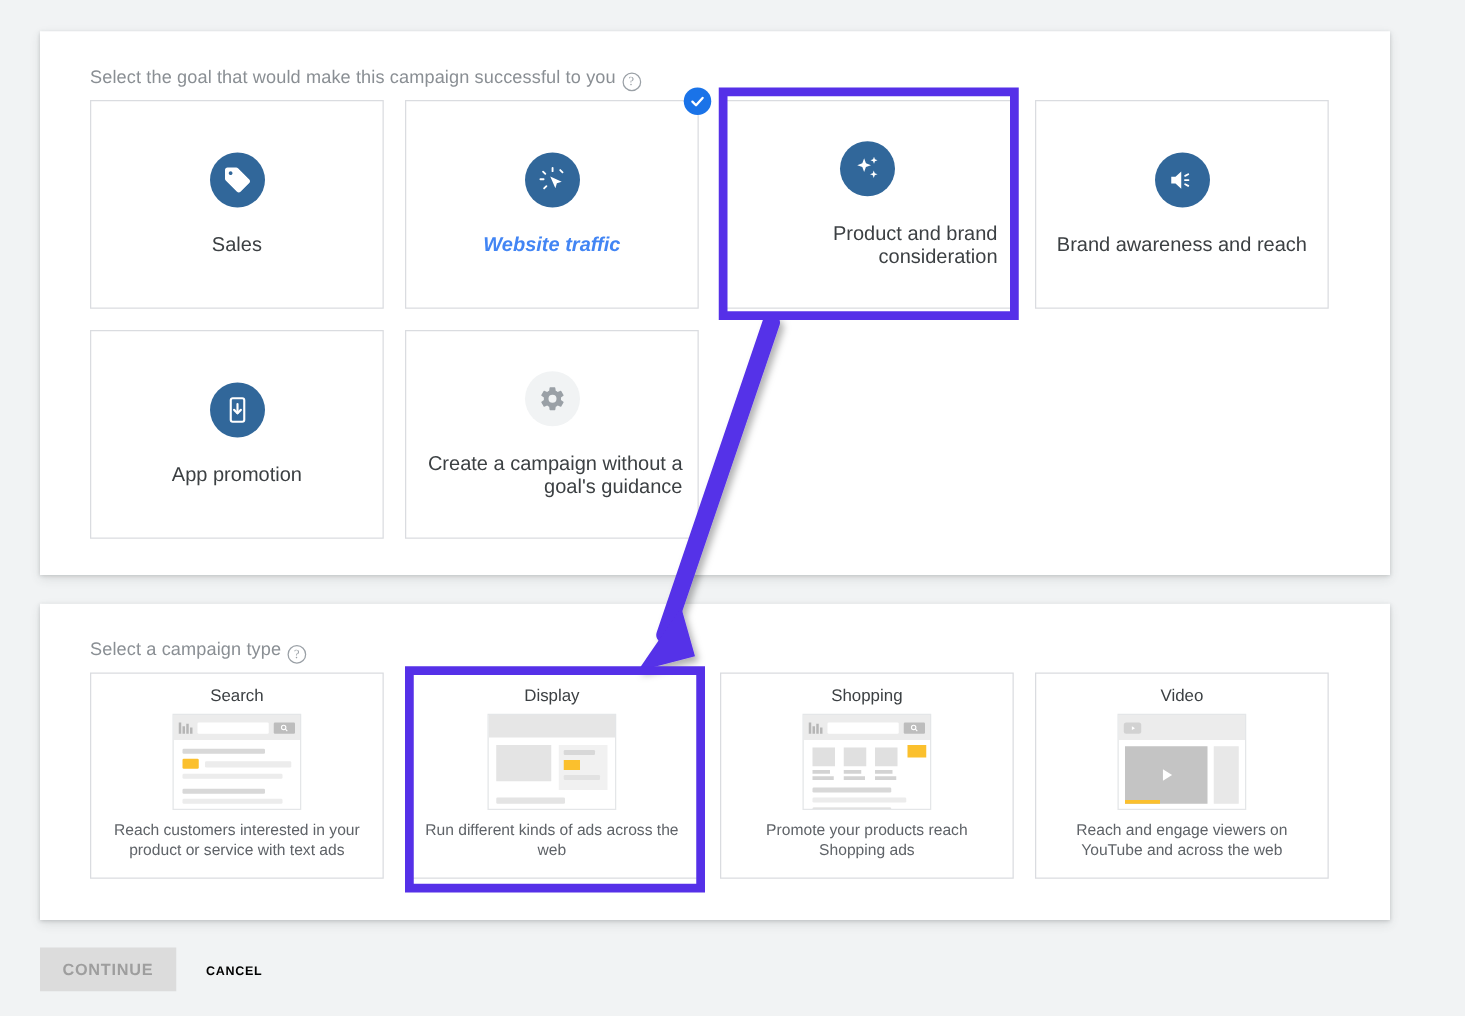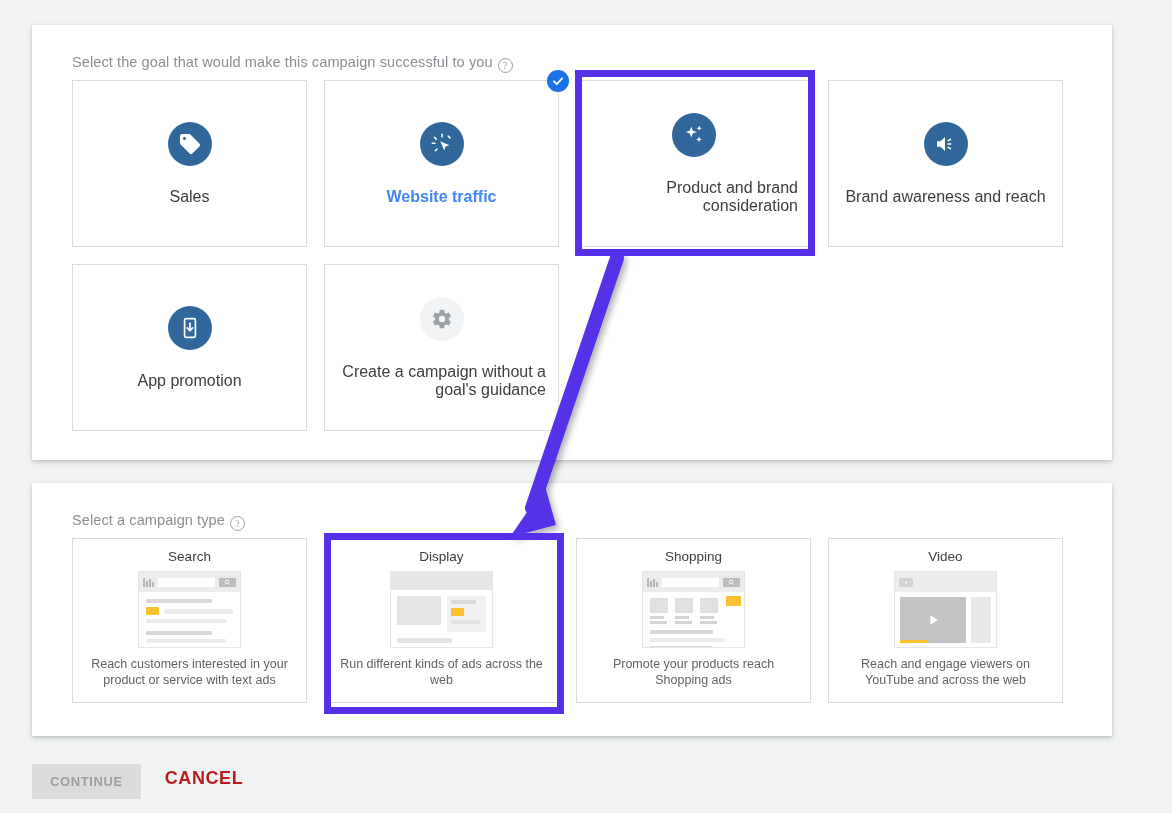--- a/index.html
+++ b/index.html
@@ -86,20 +86,21 @@
     font-size: 16px;
     color: #3c4043;
     text-align: right;
     line-height: 18px;
     padding: 0 12px;
     max-width: 210px;
   }
   .goal-card.selected .goal-label {
     color: #4285f4;
     font-weight: bold;
+    font-style: italic;
   }
   .check-badge {
     position: absolute;
     right: -11px;
     top: -11px;
     width: 22px;
     height: 22px;
     border-radius: 50%;
     background: #1a73e8;
     display: flex;
@@ -230,22 +231,22 @@
     font-size: 13px;
     font-weight: bold;
     letter-spacing: .6px;
     padding: 10px 18px;
     font-family: "Liberation Sans", sans-serif;
     cursor: default;
   }
   .btn-cancel {
     background: transparent;
     border: none;
-    color: #b91c1c;
-    font-size: 18px;
+    color: #000000;
+    font-size: 10px;
     font-weight: bold;
     letter-spacing: .6px;
     padding: 10px 12px;
     font-family: "Liberation Sans", sans-serif;
     cursor: pointer;
   }
 </style>
 </head>
 <body>
 

